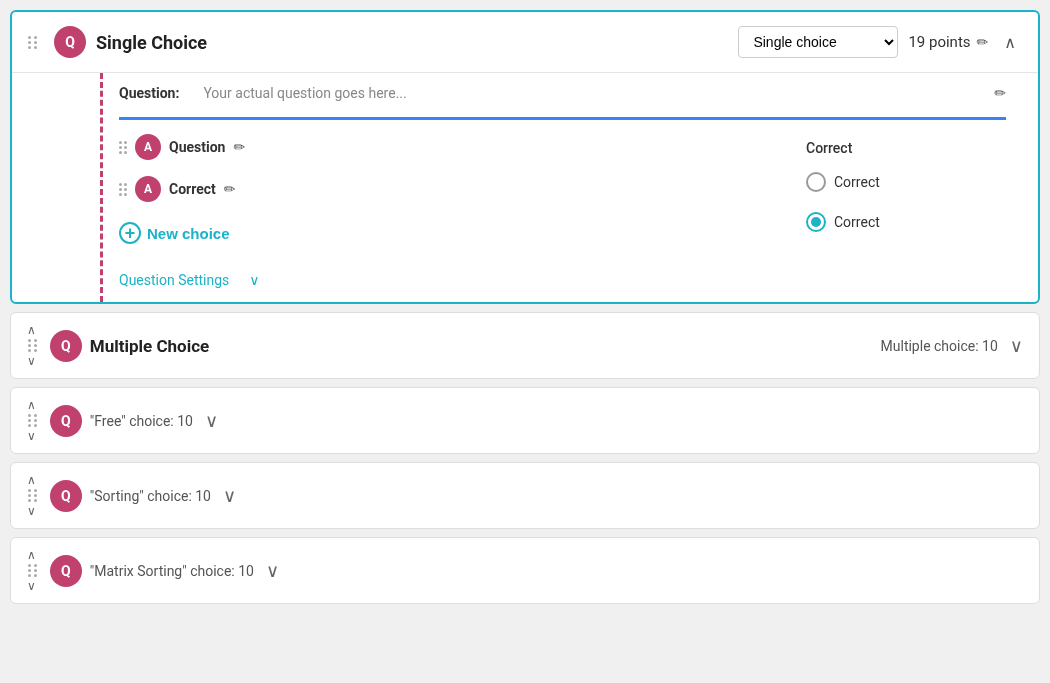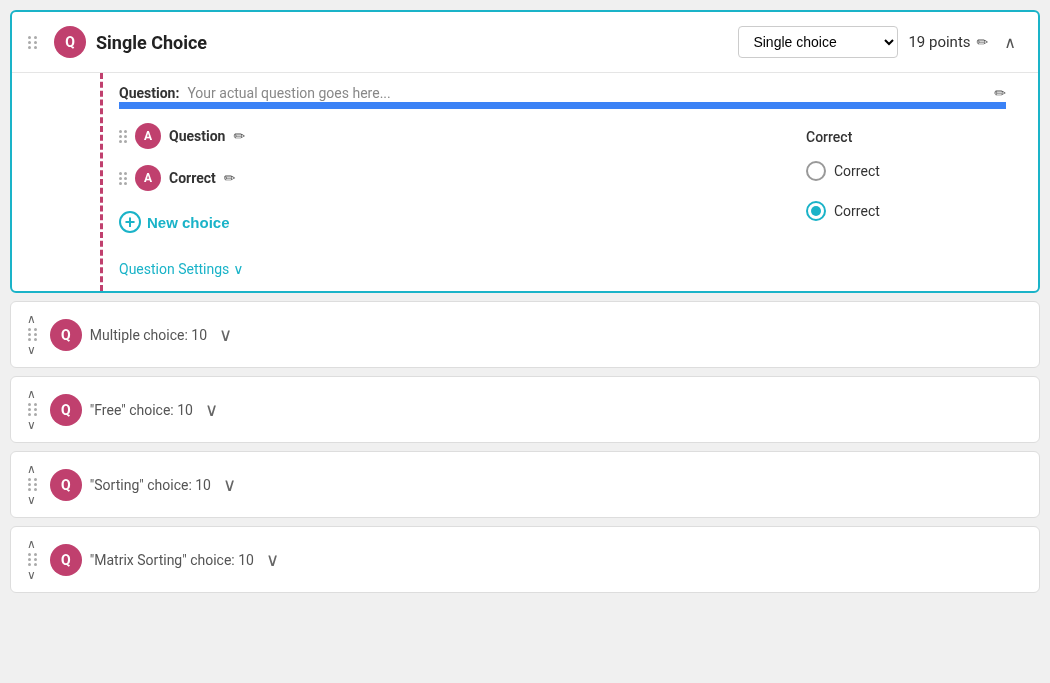--- a/index.html
+++ b/index.html
@@ -91,35 +91,36 @@
     
     .question-body {
       padding: 0 16px 10px 16px;
       border-left: 3px dashed #c0406e;
       margin-left: 36px;
     }
 
     .question-row {
       display: flex;
       align-items: center;
-      padding: 12px 0 1px 0;
-      border-bottom: 7px solid #3b82f6;
+      padding: 12px 0 16px 0;
+      border-bottom: 3px solid #3b82f6;
       gap: 8px;
     }
 
     .question-label {
       font-weight: 700;
       color: #333;
       font-size: 14px;
     }
 
     .question-text {
       color: #888;
       font-size: 14px;
       flex: 1;
+      margin-left: 16px;
     }
 
     
     .answers-section {
       display: flex;
       padding: 10px 0;
       gap: 0;
     }
 
     .answers-left {
@@ -244,21 +245,21 @@
     .question-settings {
       padding: 10px 0 4px 0;
     }
 
     .settings-link {
       color: #1ab3c8;
       cursor: pointer;
       font-size: 14px;
       display: flex;
       align-items: center;
-      gap: 4px;
+      gap: 20px;
     }
 
     
     .collapsed-card {
       background: #fff;
       border: 1px solid #ddd;
       border-radius: 6px;
       margin-bottom: 8px;
     }
 
@@ -430,20 +431,21 @@
           <span></span>
             <span></span>
             <span></span>
             <span></span>
             <span></span>
             <span></span>
         </div>
         <button class="collapsed-controls chevron" style="background:none;border:none;cursor:pointer;color:#666;font-size:12px;">∨</button>
       </div>
       <div class="q-badge">Q</div>
+      <div class="collapsed-title">Multiple Choice</div>
       <span class="collapsed-info">Multiple choice: 10</span>
       <button class="expand-btn">∨</button>
     </div>
   </div>
 
   <div class="collapsed-card">
     <div class="collapsed-header">
       <div style="display:flex;flex-direction:column;align-items:center;margin-right:2px;">
         <button class="collapsed-controls chevron" style="background:none;border:none;cursor:pointer;color:#666;font-size:12px;">∧</button>
         <div class="dots-grid" style="margin:2px 0;">

